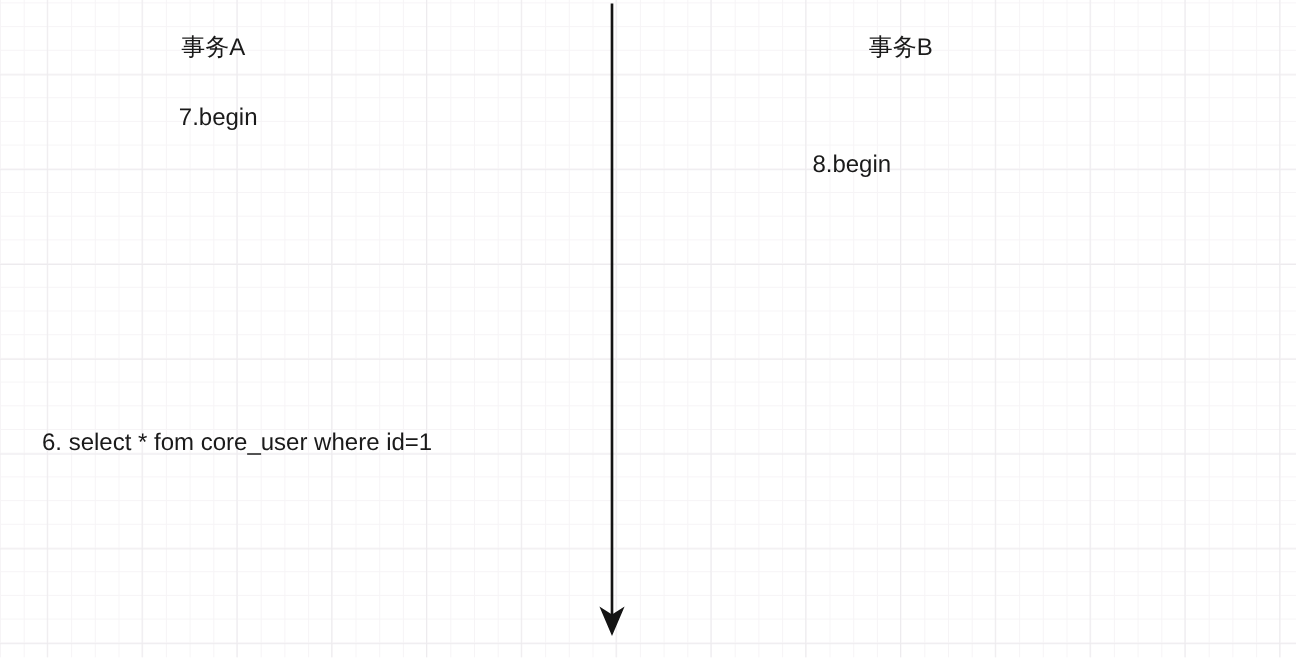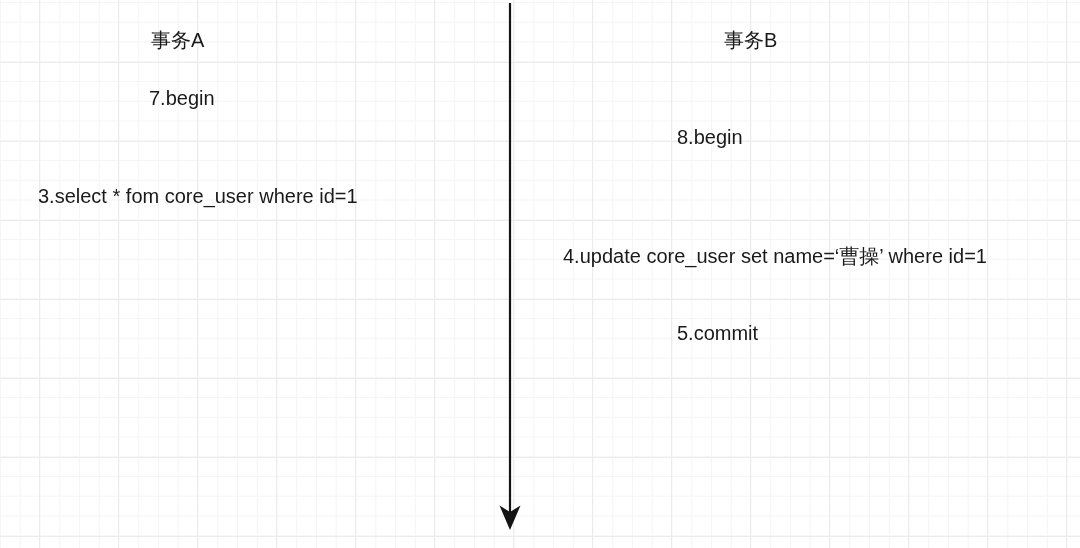--- a/index.html
+++ b/index.html
@@ -50,25 +50,23 @@
     height: 534px;
   }
 </style>
 </head>
 <body>
 
 <div class="canvas">
 
   <div class="label title-a">事务A</div>
   <div class="label step-1">7.begin</div>
-  <div class="label step-3">3.select * fom core_user where id=1</div>
+  <div class="label step-6">6. select * fom core_user where id=1</div>
 
   <div class="label title-b">事务B</div>
   <div class="label step-2">8.begin</div>
-  <div class="label step-4">4.update core_user set name=‘曹操’ where id=1</div>
-  <div class="label step-5">5.commit</div>
 
   <svg class="timeline-arrow" viewBox="0 0 30 534" xmlns="http://www.w3.org/2000/svg" aria-hidden="true">
     <line x1="15" y1="3" x2="15" y2="514" stroke="#141414" stroke-width="2.2"></line>
     <path d="M15 530 L4.5 505.5 L15 512 L25.5 505.5 Z" fill="#141414"></path>
   </svg>
 
 </div>
 
 </body></html>

